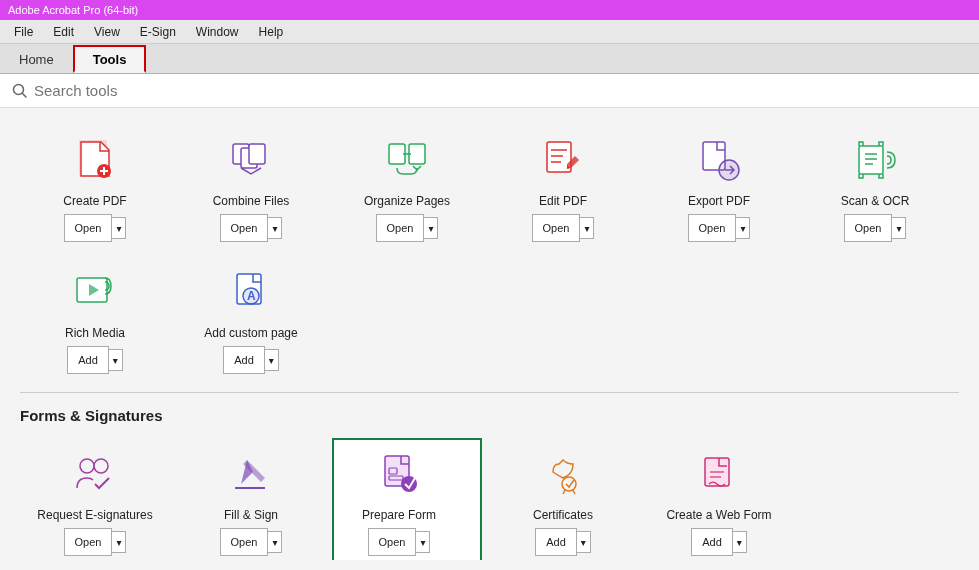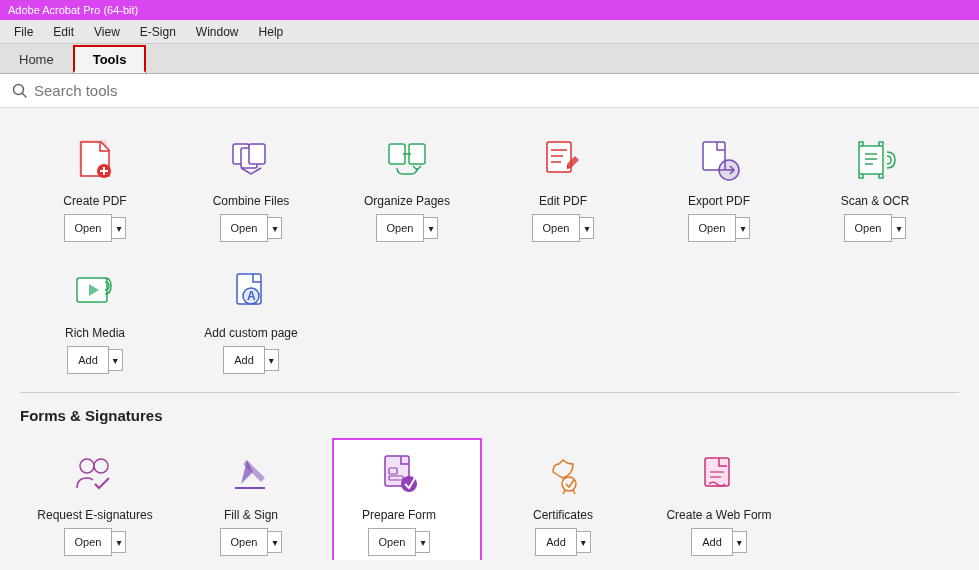--- a/index.html
+++ b/index.html
@@ -157,21 +157,21 @@
       font-size: 10px;
       cursor: pointer;
       color: #222;
       height: 22px;
       display: flex;
       align-items: center;
     }
 
     
     .tool-item.highlighted {
-      border: 2px solid #d946ef;
+      border: 2px solid #15803d;
       background: #fff;
       padding: 8px 22px 6px 6px;
     }
 
     
     svg { display: block; }
 
     
     .section-divider {
       border: none;

